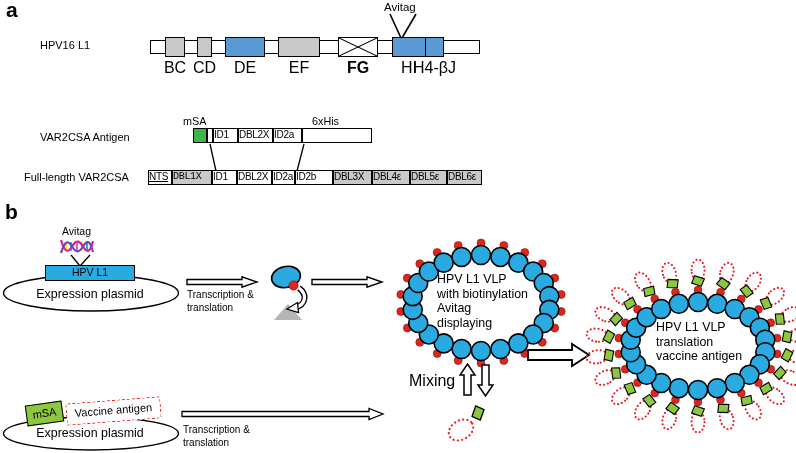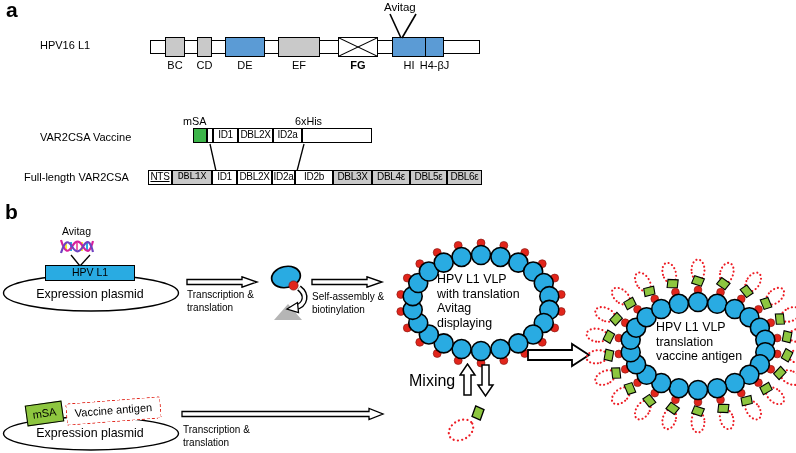--- a/index.html
+++ b/index.html
@@ -9,25 +9,25 @@
        --hpv-blue:#29abe2;--red:#e1251b;--loop-red:#ed1c24;--tri-gray:#b5b5b5;}
   .abs{position:absolute}
   .panel-label{position:absolute;font-size:21px;font-weight:bold;line-height:20px}
   .rowlab{position:absolute;font-size:11px;white-space:nowrap}
   .tag{position:absolute;font-size:10.8px;white-space:nowrap}
   #hpv-bar{position:absolute;left:150px;top:40px;width:330px;height:14px;border:1.4px solid #000;box-sizing:border-box;background:#fff}
   #hpv-domains{position:absolute;left:0;top:37px;width:796px;height:34px}
   .dom{position:absolute;top:0;height:20px;box-sizing:border-box;border:1.3px solid #000}
   .dom.gray{background:var(--domain-gray)} .dom.blue{background:var(--domain-blue)} .dom.crossed{background:#fff}
   .dom svg{position:absolute;left:0;top:0}
-  .dl{position:absolute;top:21px;left:-18px;right:-18px;text-align:center;font-size:11px}
+  .dl{position:absolute;top:21px;left:-18px;right:-18px;text-align:center;font-size:16px}
   .segrow{position:absolute;left:0;width:796px;height:15px}
   #antigen-row{top:128px} #full-row{top:170px}
   .seg{position:absolute;top:0;height:15px;box-sizing:border-box;border:1.3px solid #000;background:#fff;
-       text-align:center;font-size:10px;line-height:12.6px;letter-spacing:-0.3px;white-space:nowrap;overflow:visible}
+       text-align:left;font-size:10px;line-height:12.6px;letter-spacing:-0.3px;white-space:nowrap;overflow:visible}
   .seg.gray{background:var(--domain-gray)} .seg.green{background:var(--green-a)} .seg.white{background:#fff}
   .cap{position:absolute;font-size:12.4px;line-height:14.6px}
   .ln{display:block;white-space:nowrap}
   .tlab{position:absolute;font-size:10px;line-height:12.8px}
   #gene-box1{position:absolute;left:45px;top:265px;width:90px;height:16px;background:var(--hpv-blue);
              border:1.4px solid #000;box-sizing:border-box;text-align:center;font-size:10.5px;line-height:13.5px}
   #msa-box2{position:absolute;left:26px;top:403px;width:37px;height:21px;background:var(--green-b);
             border:1.5px solid #000;box-sizing:border-box;text-align:center;font-size:11px;line-height:18px;
             transform:rotate(-8deg)}
   #vax-box2{position:absolute;left:66px;top:400px;width:95px;height:22px;background:#fff;
@@ -71,23 +71,23 @@
         <div class="dl">H4-βJ</div>
       </div>
     </div>
 
   <div class="tag" style="left:384px;top:1px;font-size:11.5px">Avitag</div>
   <svg class="abs" style="left:384px;top:13px" width="36" height="26">
     <line x1="6" y1="1" x2="17" y2="25" stroke="#000" stroke-width="1.6"></line>
     <line x1="32" y1="1" x2="18" y2="25" stroke="#000" stroke-width="1.6"></line>
   </svg>
 
-  <div class="rowlab" style="left:40px;top:131px">VAR2CSA Vaccine</div>
+  <div class="rowlab" style="left:40px;top:131px">VAR2CSA Antigen</div>
   <div class="tag" style="left:183px;top:115px">mSA</div>
-  <div class="tag" style="left:295px;top:115px">6xHis</div>
+  <div class="tag" style="left:312px;top:115px">6xHis</div>
   <div id="antigen-row" class="segrow">
       <div class="seg green" style="left: 193px; width: 14px;"></div>
       <div class="seg white" style="left: 207px; width: 6px;"></div>
       <div class="seg white" style="left: 213px; width: 25px;">ID1</div>
       <div class="seg white" style="left: 238px; width: 35px;">DBL2X</div>
       <div class="seg white" style="left: 273px; width: 29px;">ID2a</div>
       <div class="seg white" style="left: 302px; width: 70px;"></div>
     </div>
 
   <svg class="abs" style="left:204px;top:143px" width="104" height="29">
@@ -144,24 +144,20 @@
     <path d="M 36,28 C 44,34 44,45 31,48" fill="none" stroke="#000" stroke-width="6"></path>
     <path d="M 36,28 C 44,34 44,45 31,48" fill="none" stroke="#fff" stroke-width="3.2"></path>
     <polygon points="24,49 34.5,42.5 35.5,52.5" fill="#fff" stroke="#000" stroke-width="1.3"></polygon>
     <ellipse cx="23" cy="17" rx="14.5" ry="10.5" fill="var(--hpv-blue)" stroke="#000" stroke-width="1.7" transform="rotate(-12 23 17)"></ellipse>
     <circle cx="30.5" cy="25.5" r="4.6" fill="var(--red)" stroke="#7f1510" stroke-width="0.7"></circle>
   </svg>
 
   <svg class="abs" style="left:311px;top:276px" width="74" height="12">
     <polygon points="1,3.5 56,3.5 56,0.8 71,6 56,11.2 56,8.5 1,8.5" fill="#fff" stroke="#000" stroke-width="1.4"></polygon>
   </svg>
-  <div class="tlab" style="left:312px;top:291px">
-    <span class="ln">Self-assembly &amp;</span>
-    <span class="ln">biotinylation</span>
-  </div>
 
   <svg id="vlp1-svg" class="abs" style="left:392px;top:236px" width="180" height="134">
       <circle cx="89" cy="7" r="4" fill="var(--red)" stroke="#7f1510" stroke-width="0.6"></circle>
       <circle cx="89" cy="19" r="9.5" fill="var(--hpv-blue)" stroke="#000" stroke-width="1.6"></circle>
       <circle cx="111.82033710415581" cy="9.430421583130155" r="4" fill="var(--red)" stroke="#7f1510" stroke-width="0.6"></circle>
       <circle cx="108.43954642205865" cy="20.944337266504128" r="9.5" fill="var(--hpv-blue)" stroke="#000" stroke-width="1.6"></circle>
       <circle cx="132.79190621390342" cy="16.524788030129137" r="4" fill="var(--red)" stroke="#7f1510" stroke-width="0.6"></circle>
       <circle cx="126.30421640443623" cy="26.619830424103306" r="9.5" fill="var(--hpv-blue)" stroke="#000" stroke-width="1.6"></circle>
       <circle cx="150.21571552269492" cy="27.70835596328289" r="4" fill="var(--red)" stroke="#7f1510" stroke-width="0.6"></circle>
       <circle cx="141.14672063044384" cy="35.56668477062632" r="9.5" fill="var(--hpv-blue)" stroke="#000" stroke-width="1.6"></circle>
@@ -197,21 +193,21 @@
       <circle cx="26.235392320538217" cy="47.06007937590947" r="9.5" fill="var(--hpv-blue)" stroke="#000" stroke-width="1.6"></circle>
       <circle cx="27.78428447730505" cy="27.70835596328292" r="4" fill="var(--red)" stroke="#7f1510" stroke-width="0.6"></circle>
       <circle cx="36.853279369556155" cy="35.56668477062634" r="9.5" fill="var(--hpv-blue)" stroke="#000" stroke-width="1.6"></circle>
       <circle cx="45.208093786096605" cy="16.52478803012913" r="4" fill="var(--red)" stroke="#7f1510" stroke-width="0.6"></circle>
       <circle cx="51.695783595563775" cy="26.6198304241033" r="9.5" fill="var(--hpv-blue)" stroke="#000" stroke-width="1.6"></circle>
       <circle cx="66.17966289584419" cy="9.430421583130155" r="4" fill="var(--red)" stroke="#7f1510" stroke-width="0.6"></circle>
       <circle cx="69.56045357794135" cy="20.944337266504128" r="9.5" fill="var(--hpv-blue)" stroke="#000" stroke-width="1.6"></circle>
     </svg>
   <div class="cap" style="left:437px;top:272px">
     <span class="ln">HPV L1 VLP</span>
-    <span class="ln">with translation</span>
+    <span class="ln">with biotinylation</span>
     <span class="ln">Avitag</span>
     <span class="ln">displaying</span>
   </div>
 
   <div class="tag" style="left:409px;top:372px;font-size:16px">Mixing</div>
   <svg class="abs" style="left:459px;top:363px" width="36" height="37">
     <polygon points="5,32 5,12 1,12 8.5,1 16,12 12,12 12,32" fill="#fff" stroke="#000" stroke-width="1.5"></polygon>
     <polygon points="23,2 23,22 19,22 26.5,33 34,22 30,22 30,2" fill="#fff" stroke="#000" stroke-width="1.5"></polygon>
   </svg>
 

